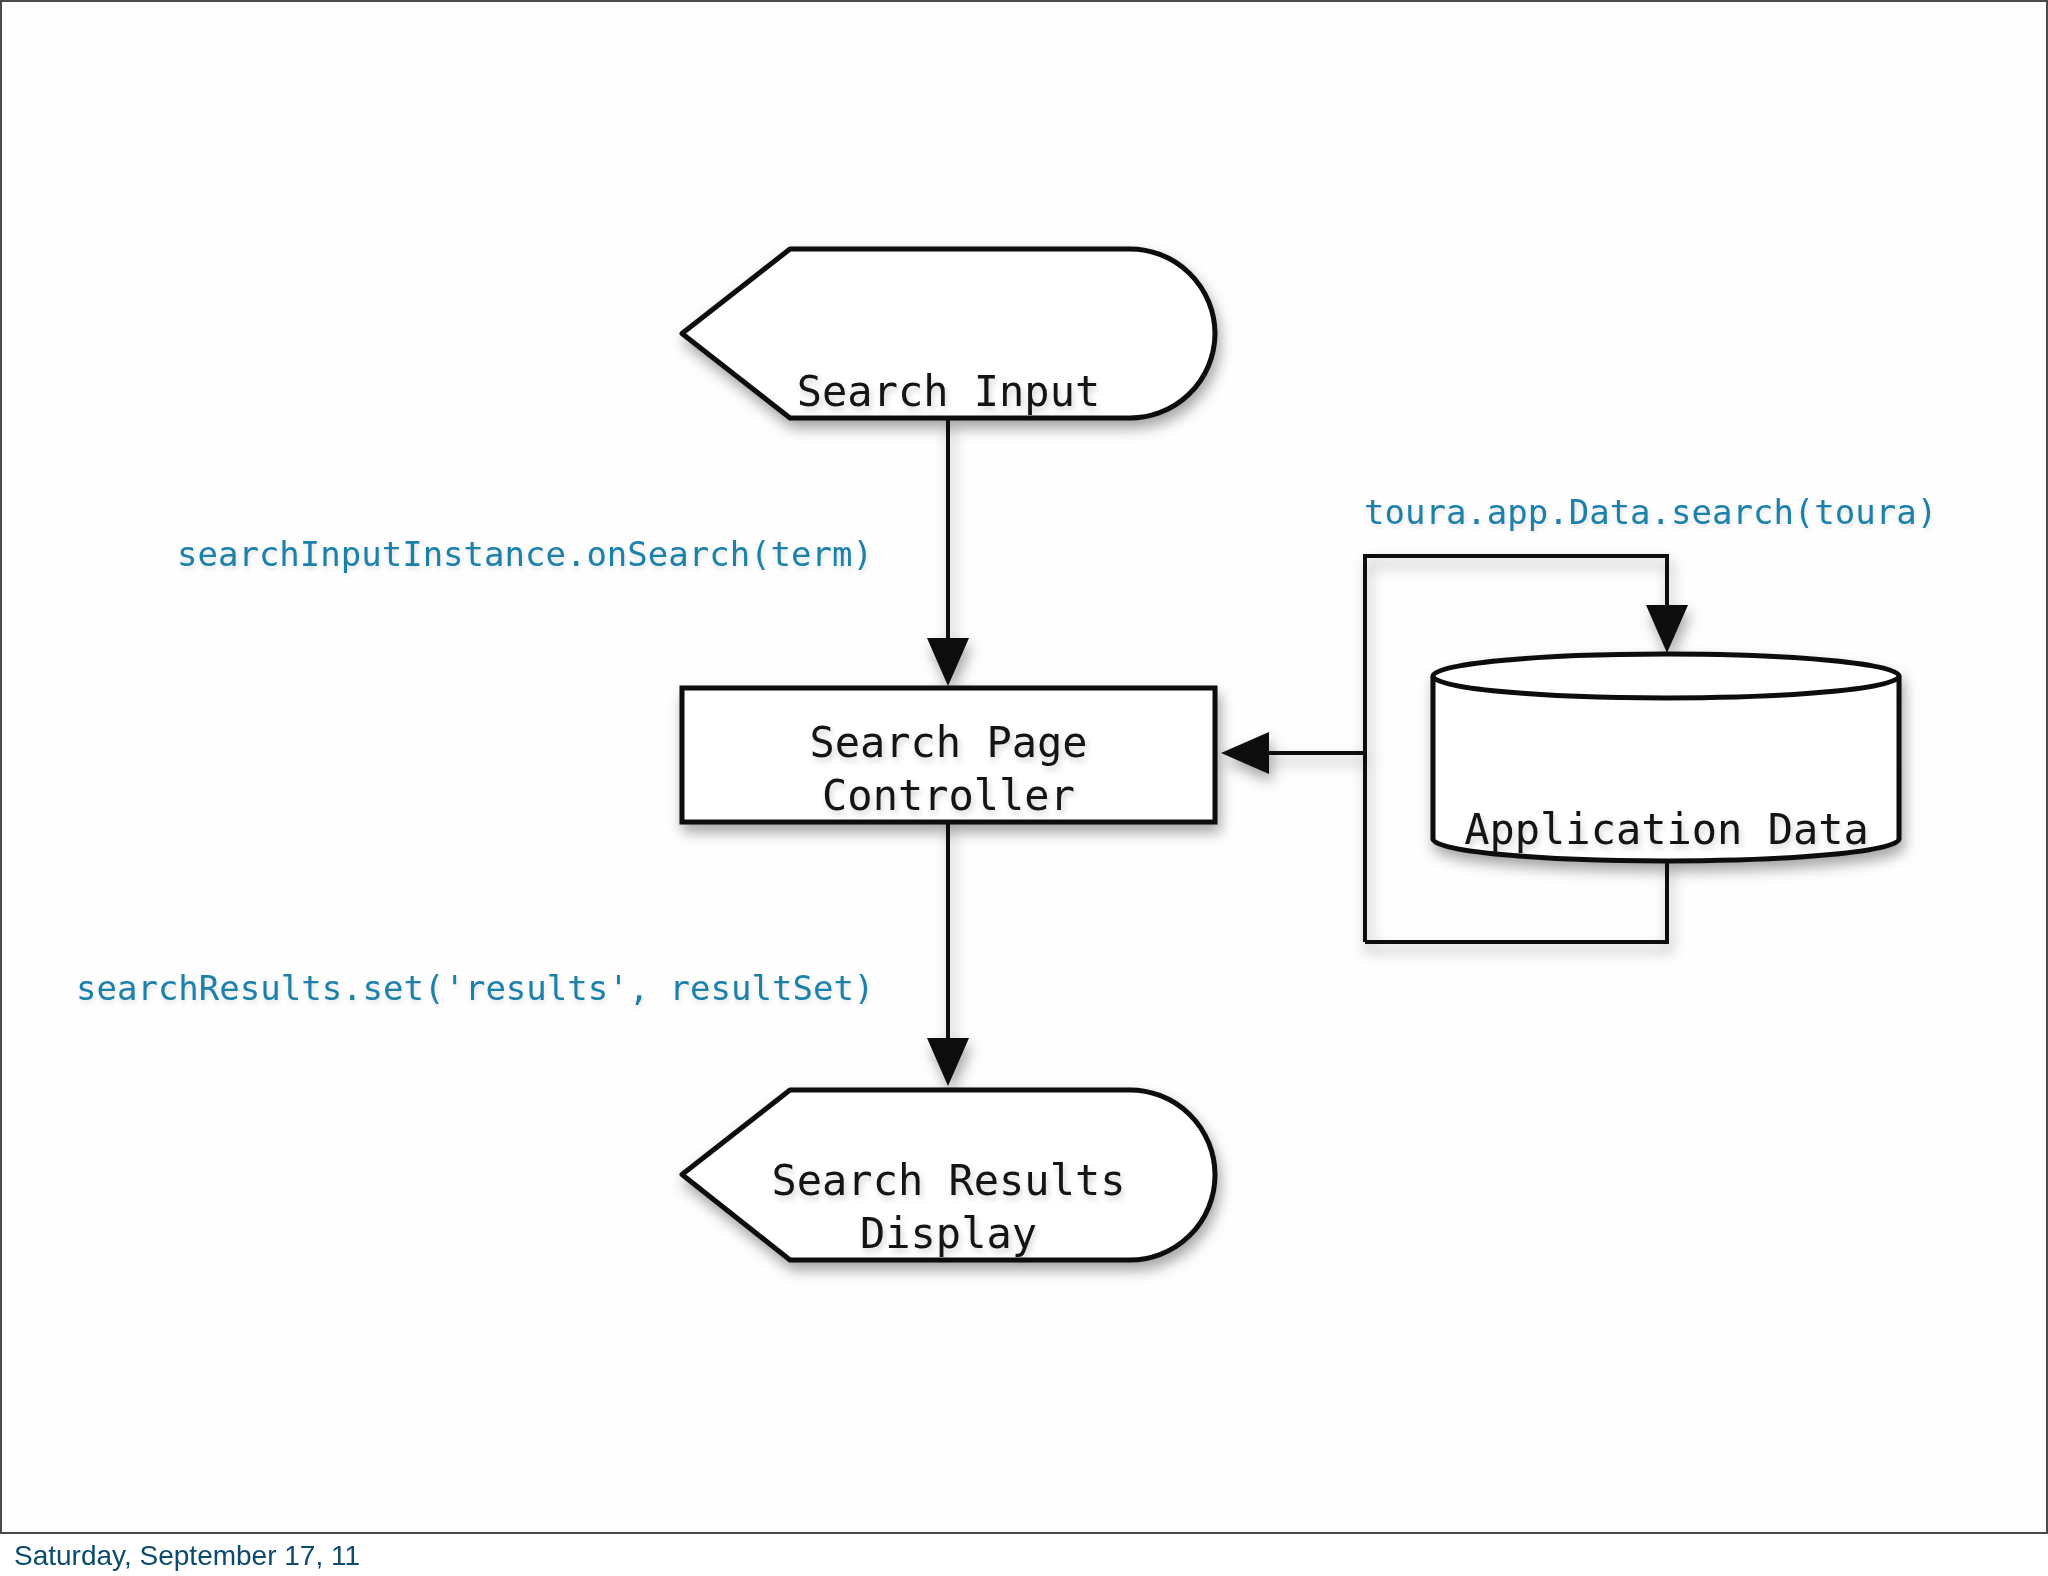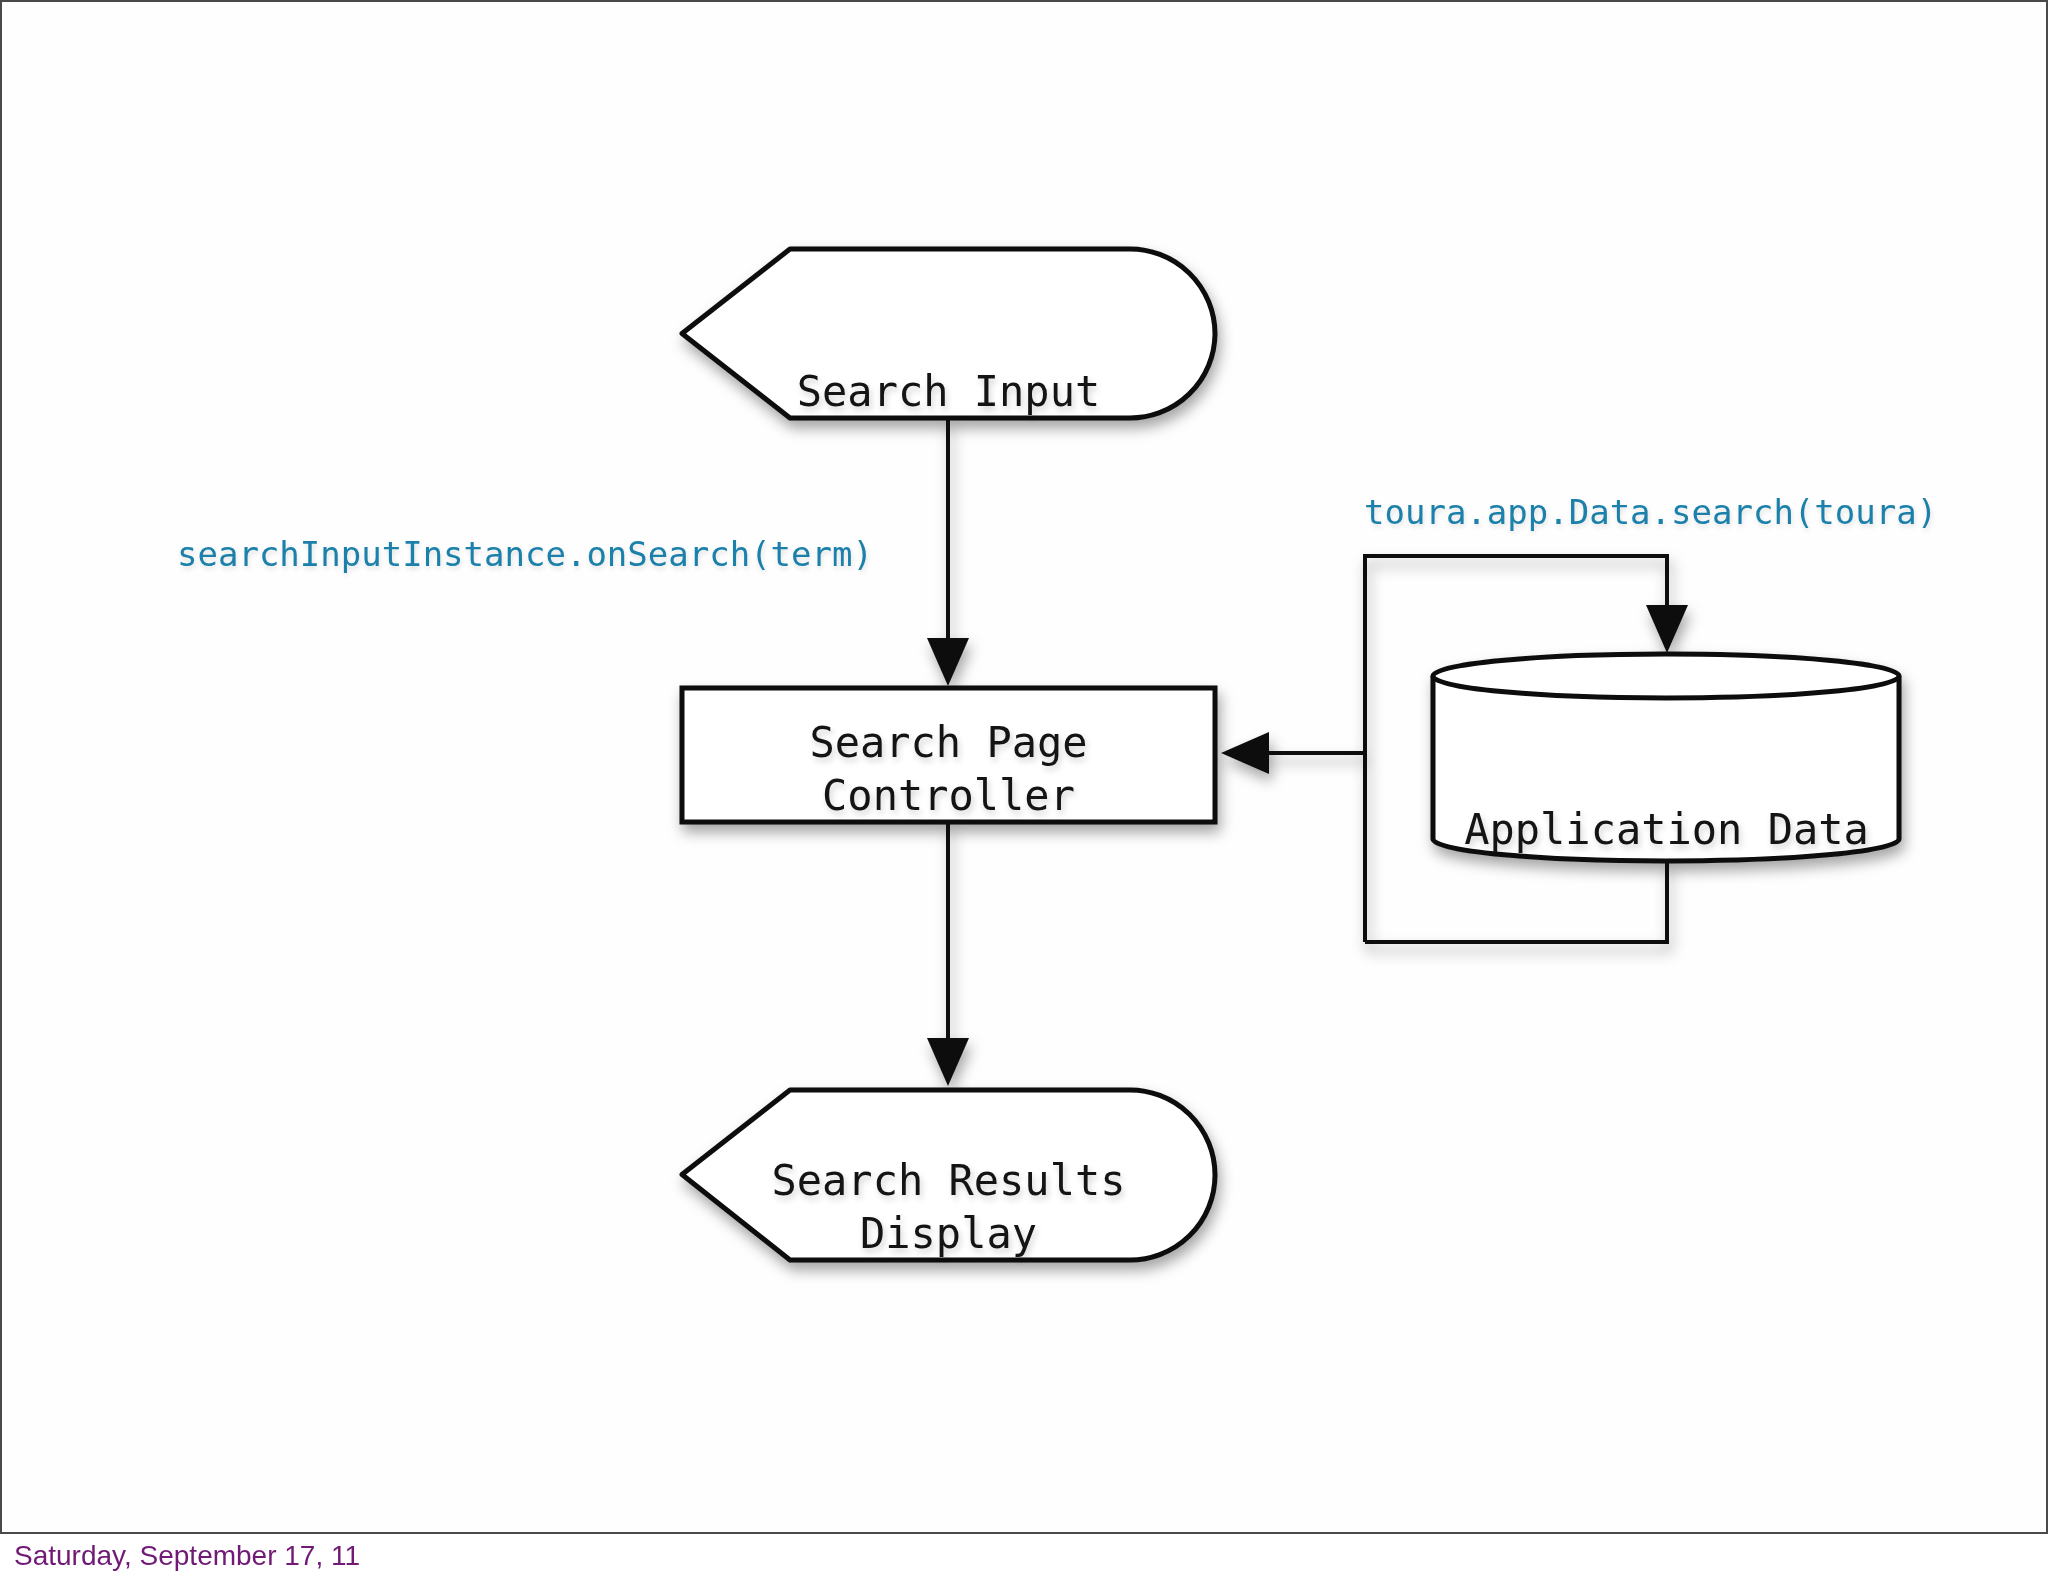--- a/index.html
+++ b/index.html
@@ -49,21 +49,21 @@
     font-family: "DejaVu Sans Mono", "Liberation Mono", monospace;
     font-size: 34px;
     line-height: 40px;
     white-space: pre;
     text-shadow: 1px 3px 5px rgba(0,0,0,0.12);
   }
   .footer-date {
     position: absolute;
     left: 14px;
     top: 1540px;
-    color: #701a75;
+    color: #0c4a6e;
     font-family: "Liberation Sans", "DejaVu Sans", sans-serif;
     font-size: 28px;
     line-height: 32px;
   }
   
   .lbl-search-input     { left: 682px;  top: 249px;  width: 533px; height: 169px; }
   .lbl-controller       { left: 682px;  top: 688px;  width: 533px; height: 134px; }
   .lbl-results-display  { left: 682px;  top: 1090px; width: 533px; height: 170px; }
   .lbl-application-data { left: 1433px; top: 660px;  width: 467px; height: 196px; }
   .lbl-on-search        { left: 177px;  top: 534px; }
@@ -136,17 +136,18 @@
   </div>
 
   <div class="label lbl-application-data">
     <span>Application Data</span>
   </div>
 
   <div class="code-label lbl-on-search">searchInputInstance.onSearch(term)</div>
 
   <div class="code-label lbl-data-search">toura.app.Data.search(toura)</div>
 
+  <div class="code-label lbl-set-results">searchResults.set('results', resultSet)</div>
 
 
   <div class="footer-date">Saturday, September 17, 11</div>
 
 </div>
 
 </body></html>

